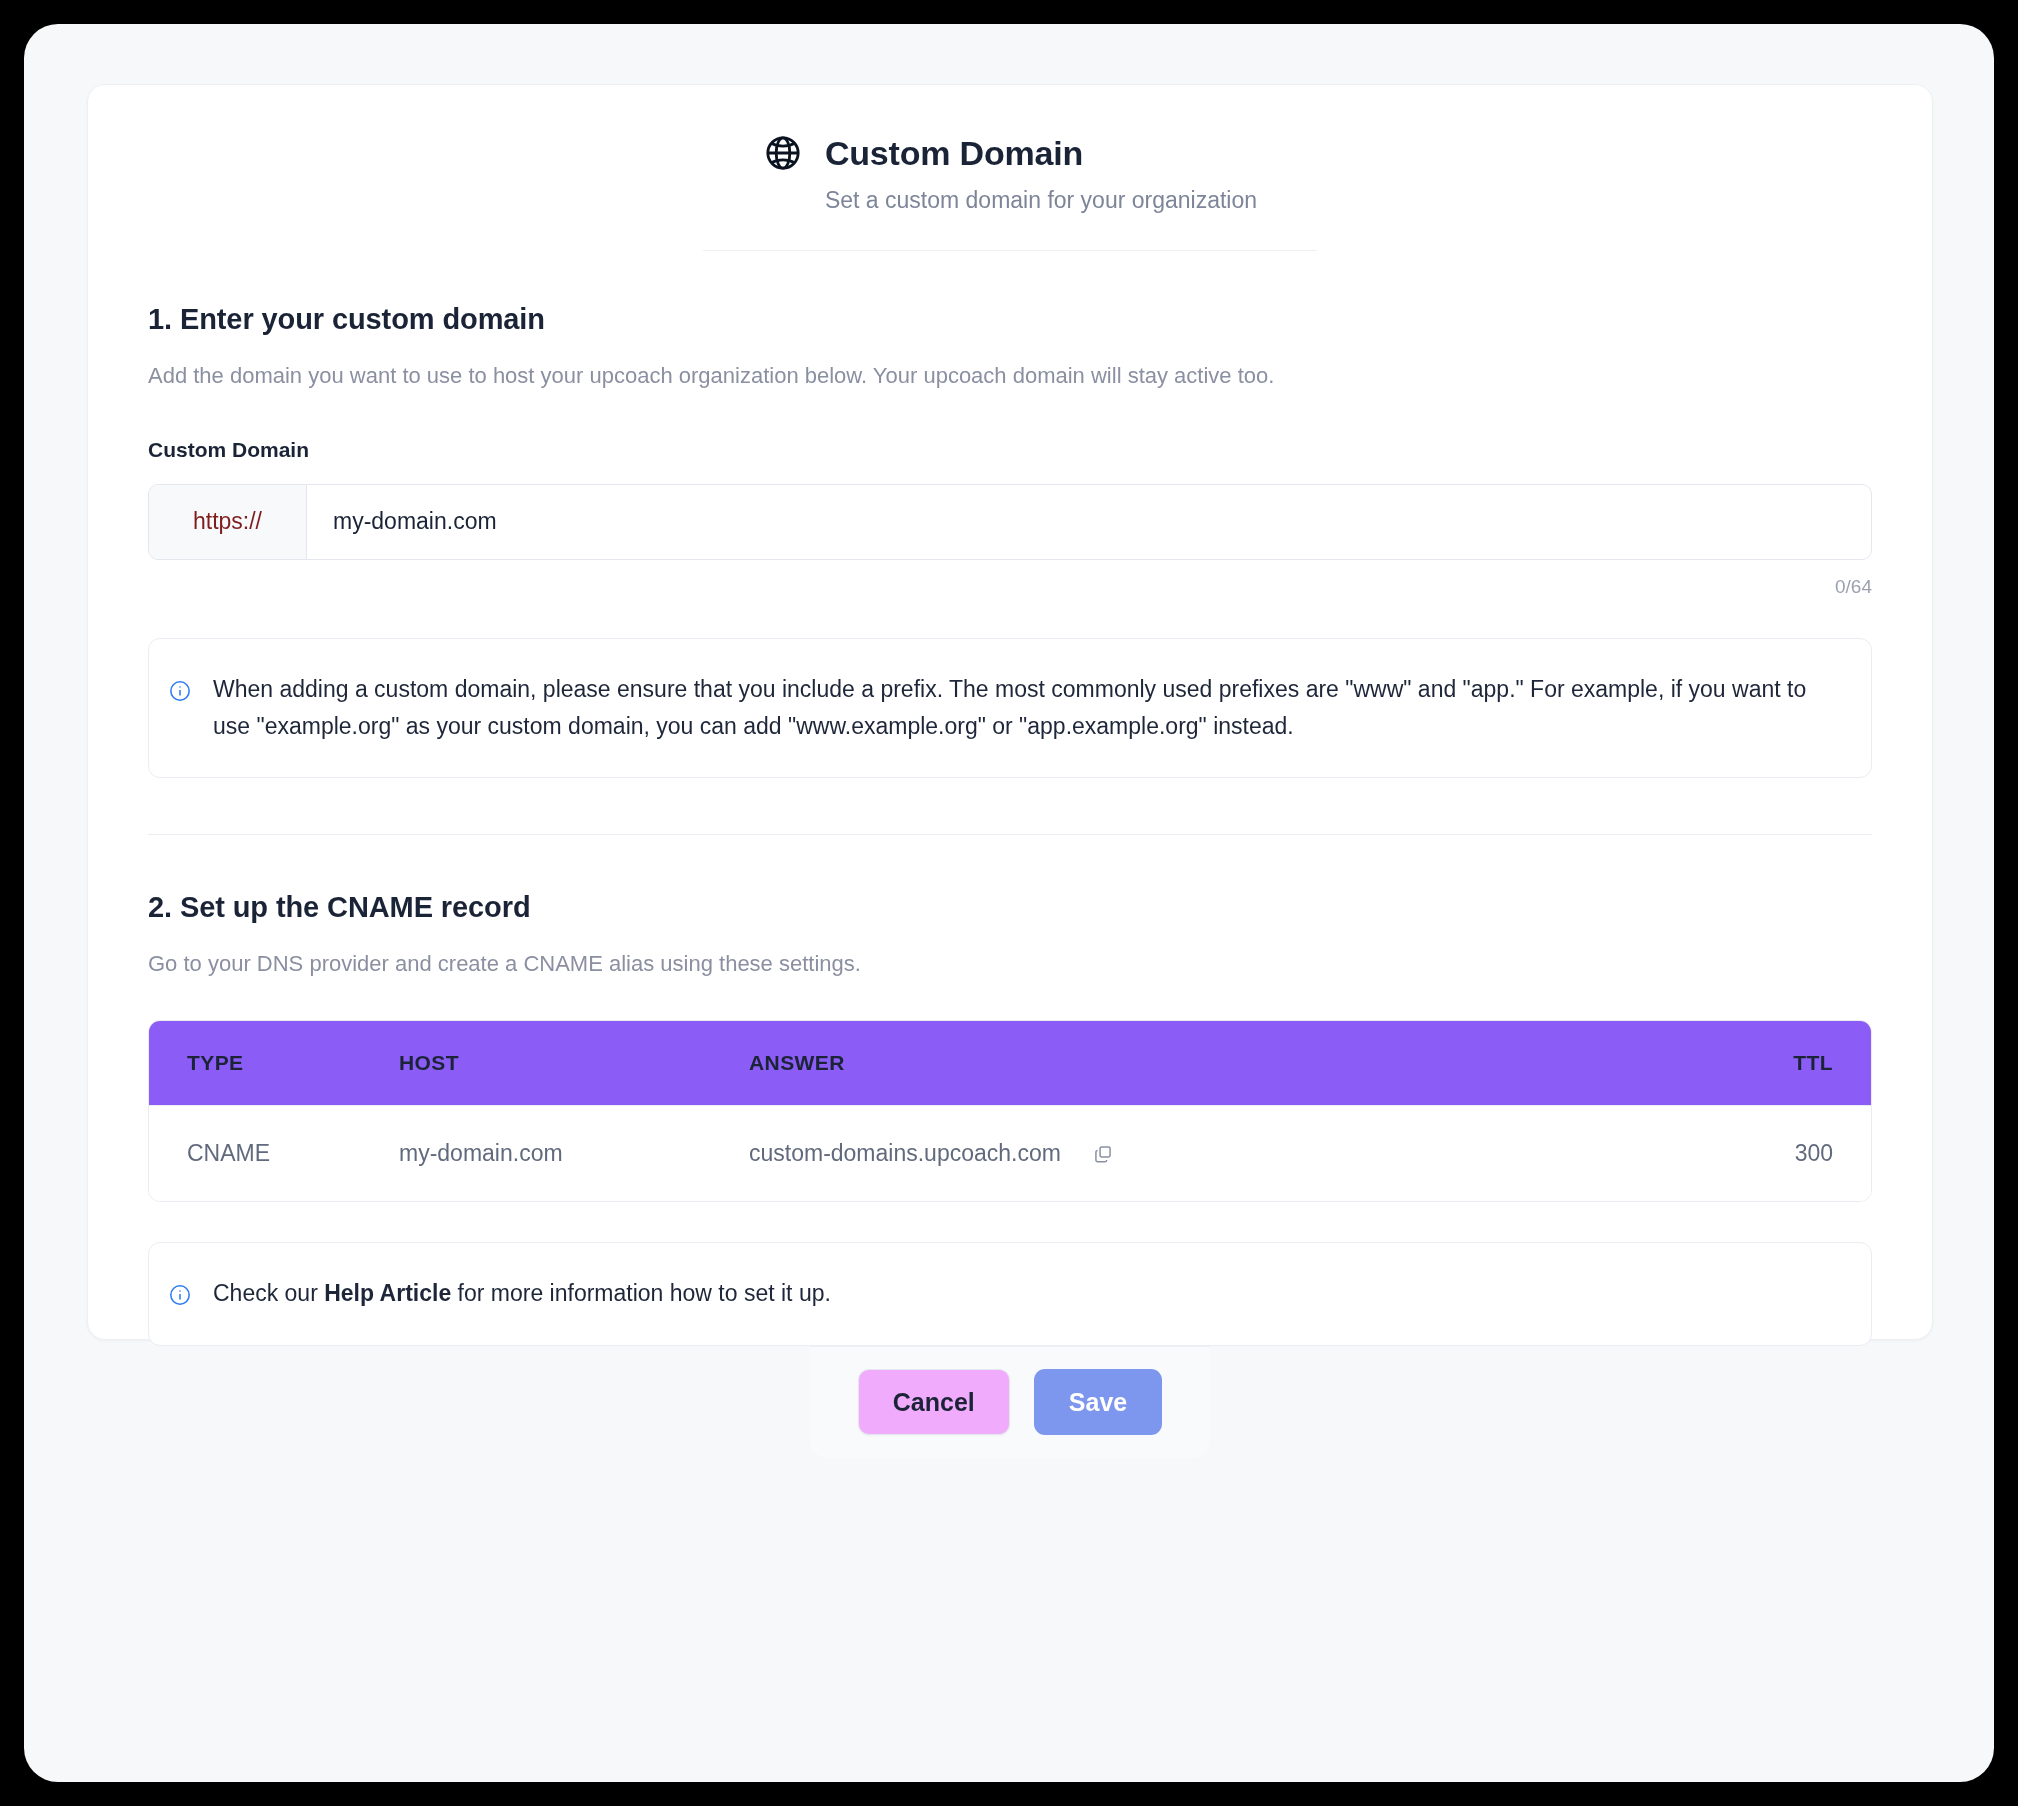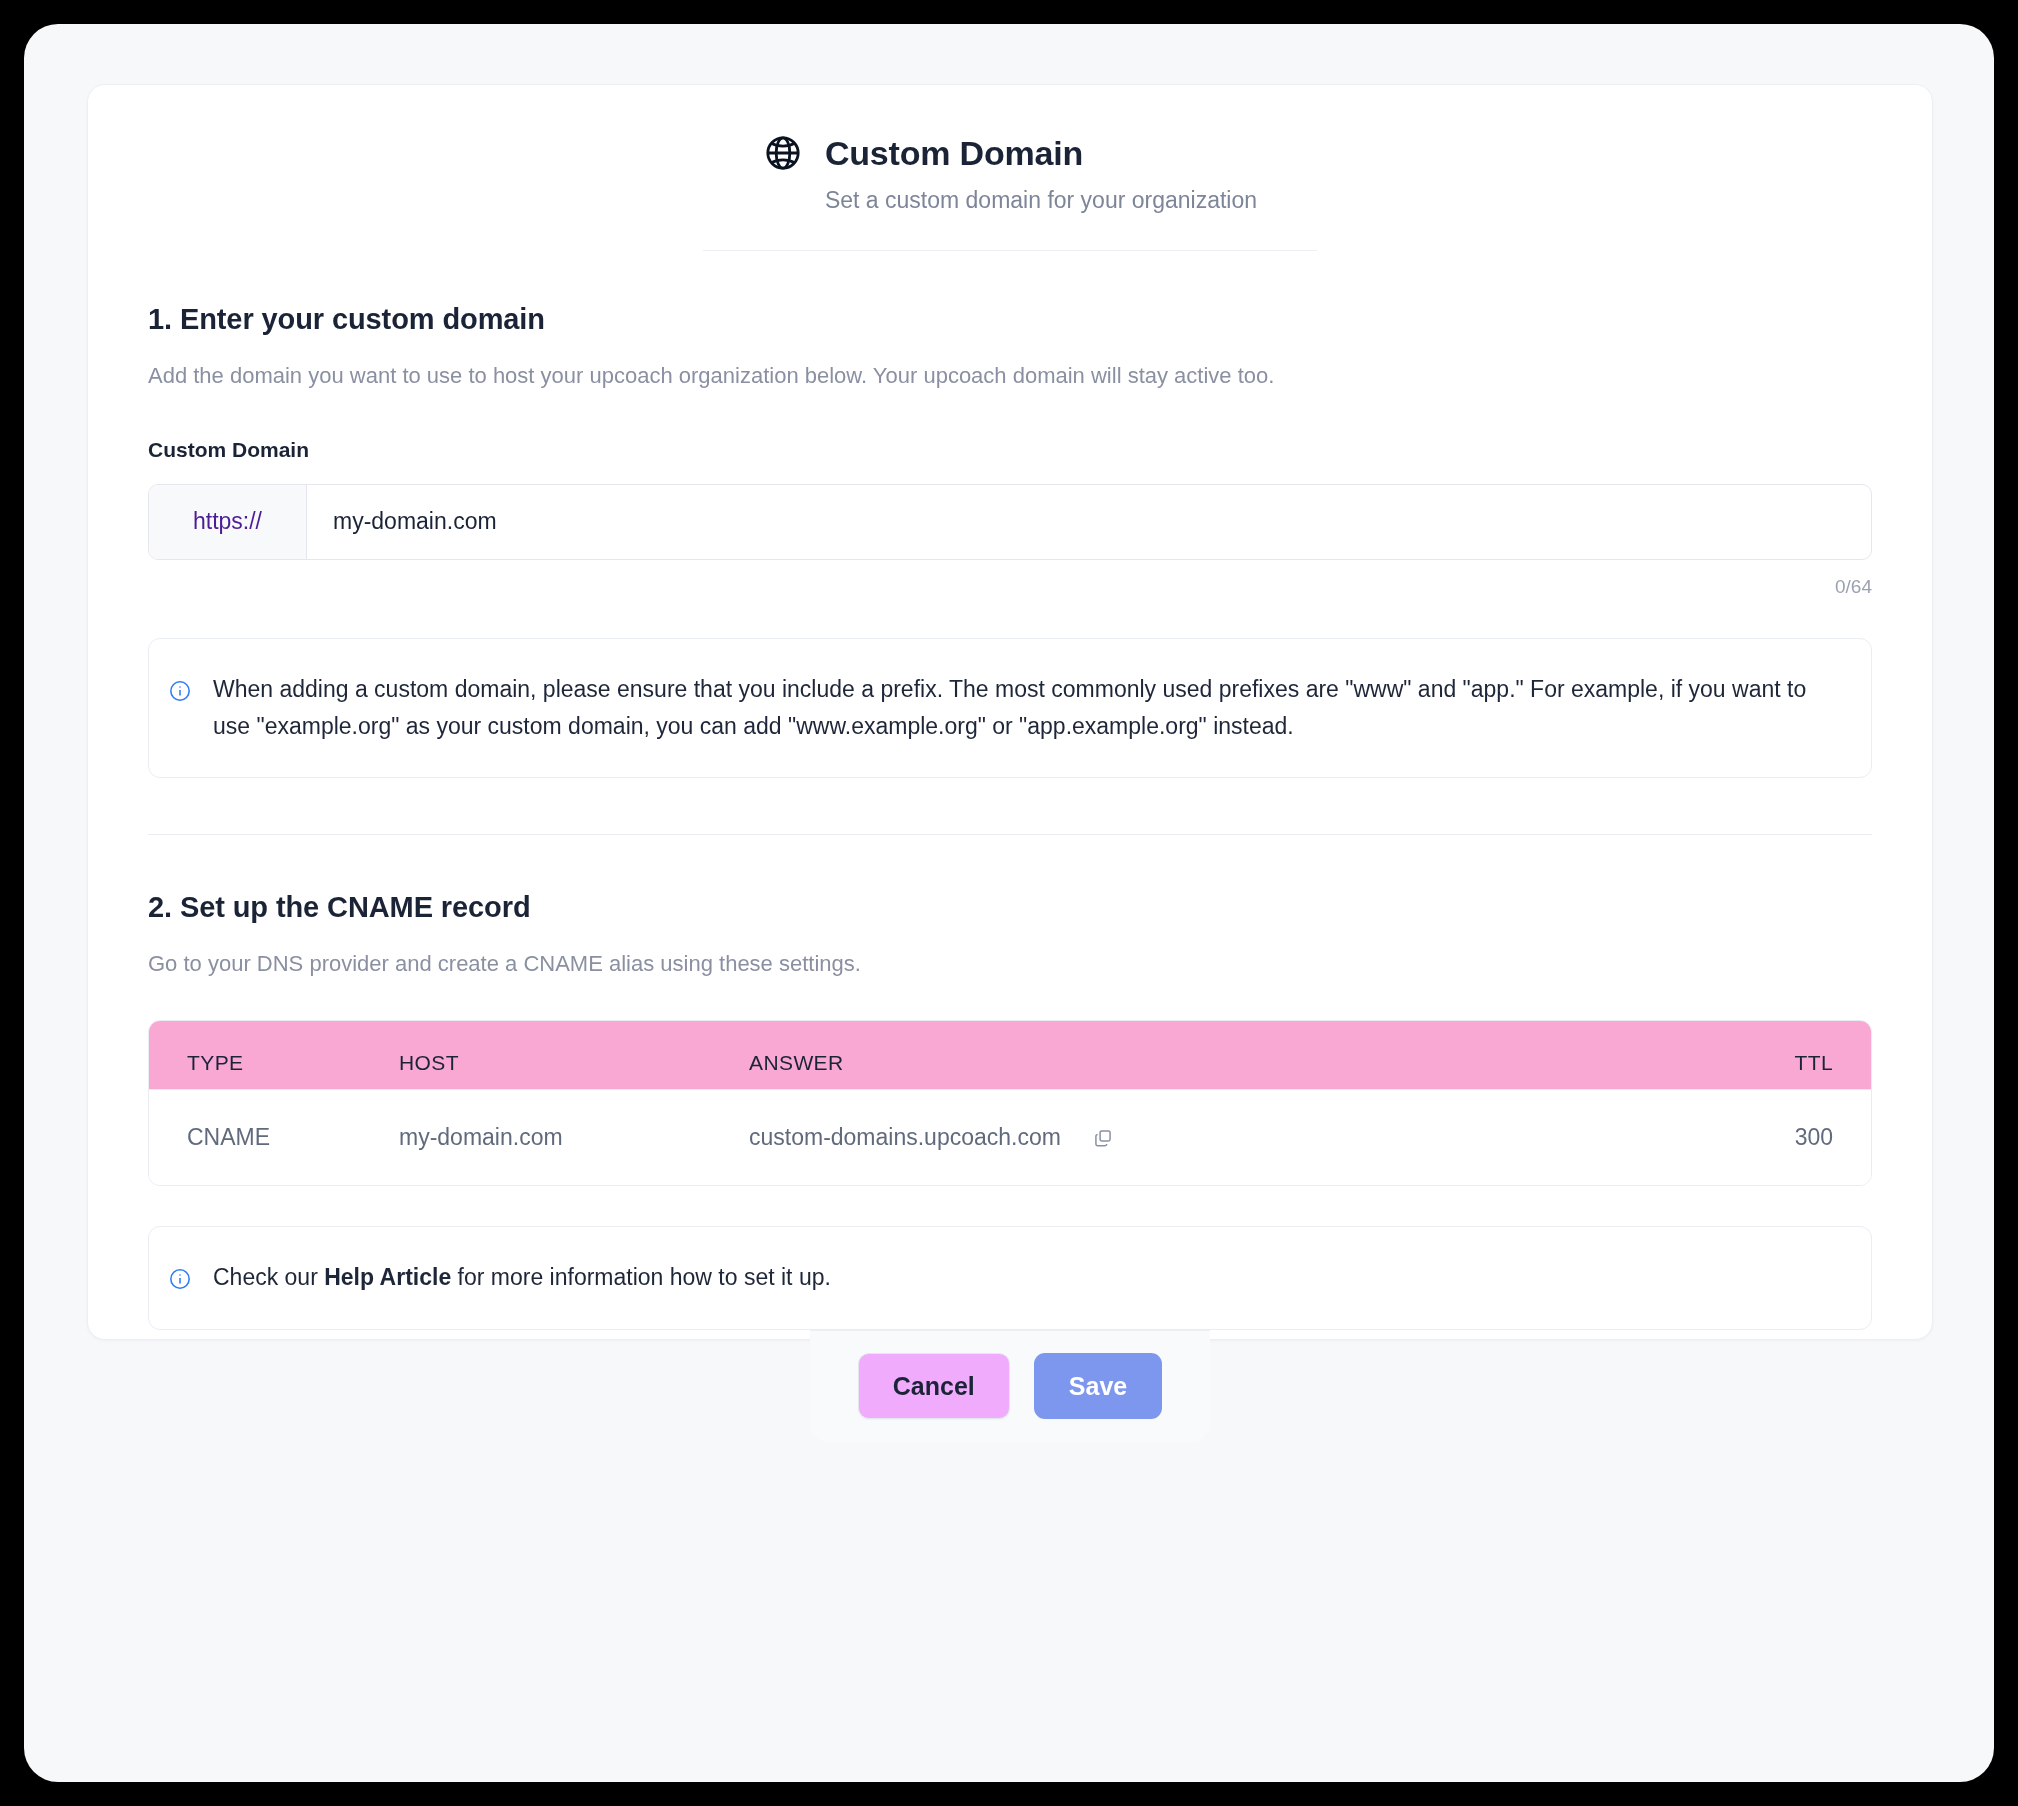--- a/index.html
+++ b/index.html
@@ -109,21 +109,21 @@
   }
   .input-prefix {
     display: flex;
     align-items: center;
     justify-content: center;
     min-width: 158px;
     padding: 0 26px;
     background: #F7F9FB;
     border-right: 1px solid #E4E8EE;
     font-size: 23px;
-    color: #4c1d95;
+    color: #7f1d1d;
   }
   .input-control {
     flex: 1;
     border: 0;
     outline: none;
     padding: 0 26px;
     font-family: "Liberation Sans", sans-serif;
     font-size: 23px;
     color: #1B2437;
     background: transparent;
@@ -174,26 +174,26 @@
   .dns-table {
     margin-top: 40px;
     width: 100%;
     border: 1px solid #E9ECF1;
     border-radius: 12px;
     border-collapse: separate;
     border-spacing: 0;
     overflow: hidden;
   }
   .dns-table thead th {
-    background: #f9a8d4;
+    background: #8b5cf6;
     font-size: 21px;
-    font-weight: 400;
+    font-weight: 700;
     color: #1B2437;
     text-align: left;
-    padding: 30px 0 14px 0;
+    padding: 30px 0 30px 0;
     border-bottom: 1px solid #E9ECF1;
     letter-spacing: 0.4px;
   }
   .dns-table tbody td {
     font-size: 23px;
     color: #616A7D;
     padding: 34px 0 34px 0;
     background: #FFFFFF;
   }
   .col-type   { width: 250px; padding-left: 38px !important; }

